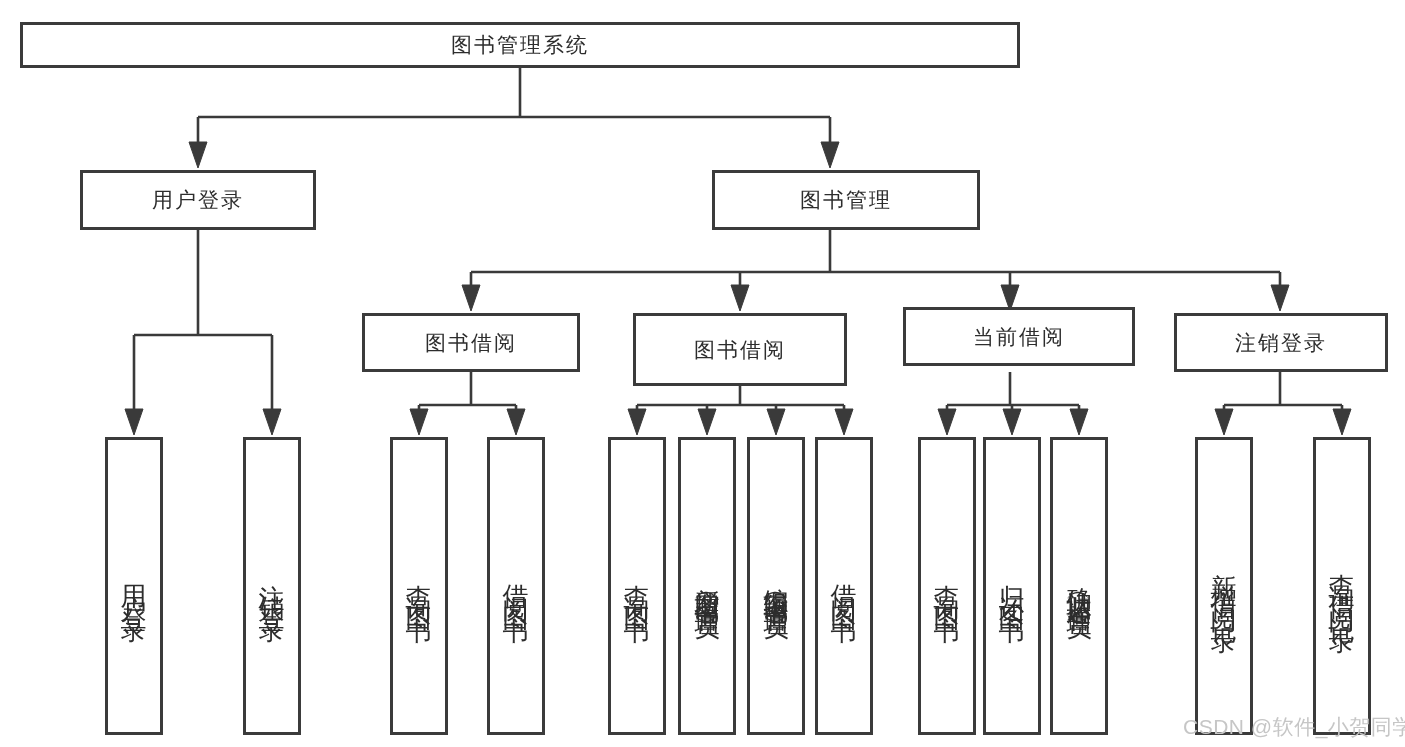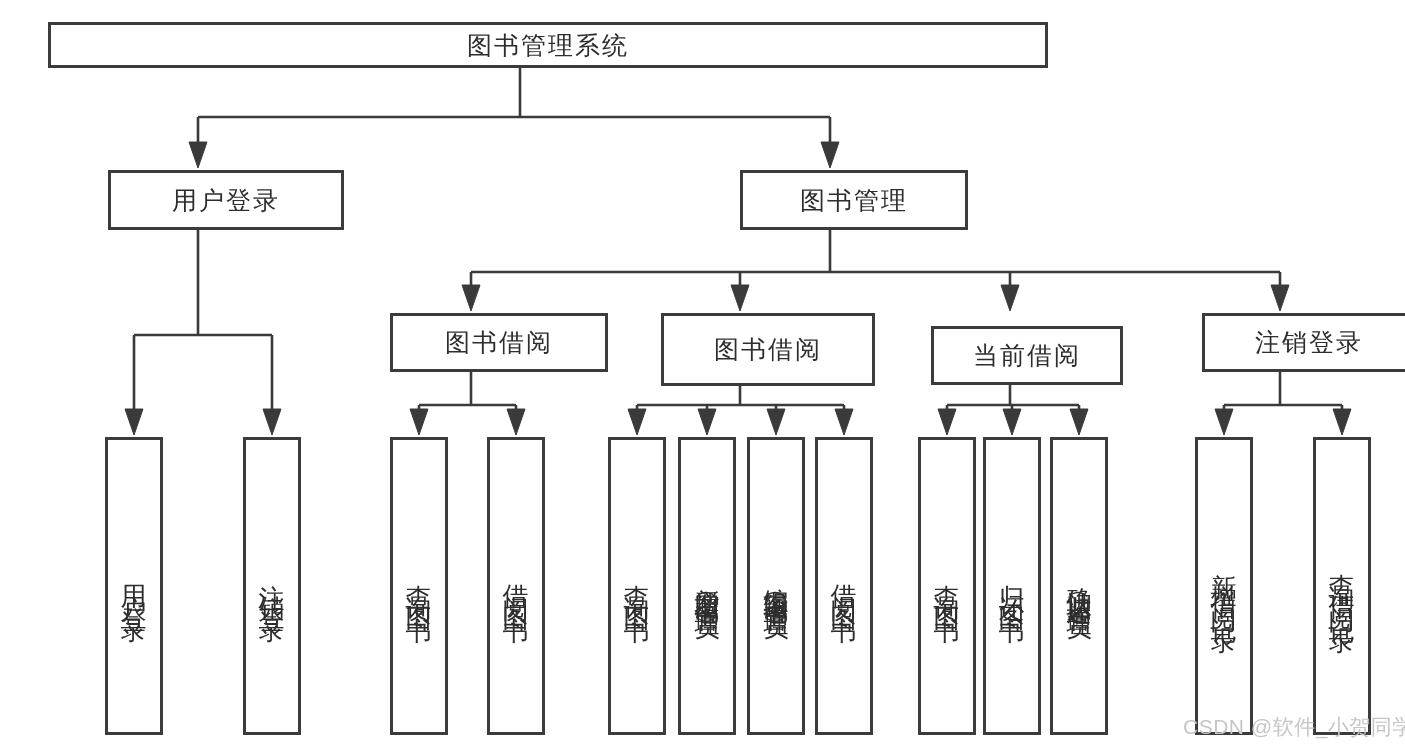--- a/index.html
+++ b/index.html
@@ -32,24 +32,23 @@
     box-sizing: border-box;
     background: #ffffff;
     border: 3px solid #3b3b3b;
     display: flex;
     align-items: center;
     justify-content: center;
     color: #2d2d2d;
     z-index: 2;
   }
   .node.h {
-    font-size: 25px;
+    font-size: 21px;
     letter-spacing: 2px;
     white-space: nowrap;
-    margin-left: 28px;
   }
   .node.v {
     writing-mode: vertical-rl;
     text-orientation: mixed;
     font-size: 26px;
     letter-spacing: 11px;
     line-height: 1;
   }
   .node.v.dense {
     font-size: 25px;
@@ -122,25 +121,25 @@
       <path d="M1224 405 H1342"></path>
       <path d="M1224 405 V419"></path>
       <path d="M1215 409 L1233 409 L1224 435 Z" class="arrow"></path>
       <path d="M1342 405 V419"></path>
       <path d="M1333 409 L1351 409 L1342 435 Z" class="arrow"></path>
     </svg>
 
   <div class="node h" style="left:20px; top:22px; width:1000px; height:46px;">图书管理系统</div>
 
   <div class="node h" style="left:80px; top:170px; width:236px; height:60px;">用户登录</div>
-  <div class="node h" style="left:712px; top:170px; width:228px; height:60px;">图书管理</div>
+  <div class="node h" style="left:712px; top:170px; width:268px; height:60px;">图书管理</div>
 
   <div class="node h" style="left:362px; top:313px; width:218px; height:59px;">图书借阅</div>
   <div class="node h" style="left:633px; top:313px; width:214px; height:73px;">图书借阅</div>
-  <div class="node h" style="left:903px; top:326px; width:192px; height:59px;">当前借阅</div>
+  <div class="node h" style="left:903px; top:307px; width:232px; height:59px;">当前借阅</div>
   <div class="node h" style="left:1174px; top:313px; width:214px; height:59px;">注销登录</div>
 
   <div class="node v" style="left:105px; top:437px; width:58px; height:298px;">用户登录</div>
   <div class="node v" style="left:243px; top:437px; width:58px; height:298px;">注销登录</div>
 
   <div class="node v" style="left:390px; top:437px; width:58px; height:298px;">查询图书</div>
   <div class="node v" style="left:487px; top:437px; width:58px; height:298px;">借阅图书</div>
 
   <div class="node v" style="left:608px; top:437px; width:58px; height:298px;">查询图书</div>
   <div class="node v dense" style="left:678px; top:437px; width:58px; height:298px;">新增图书（管理员）</div>

